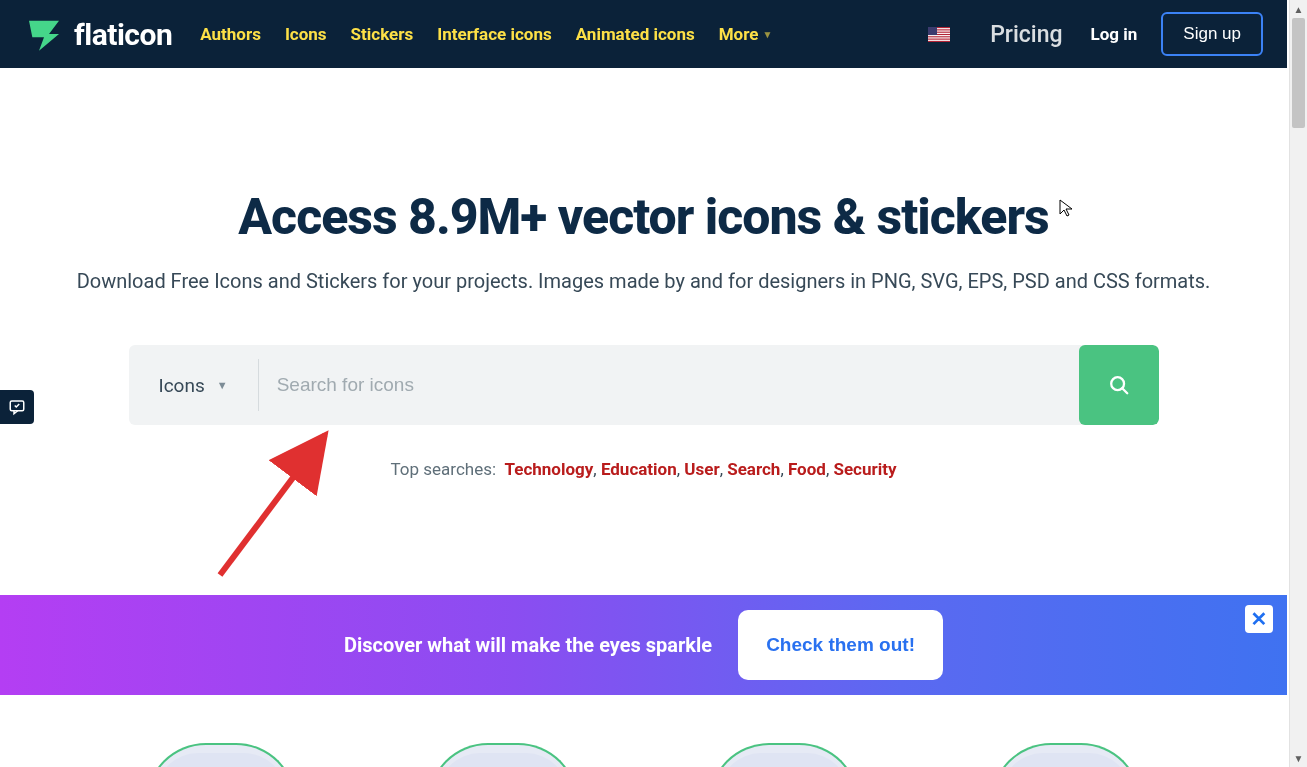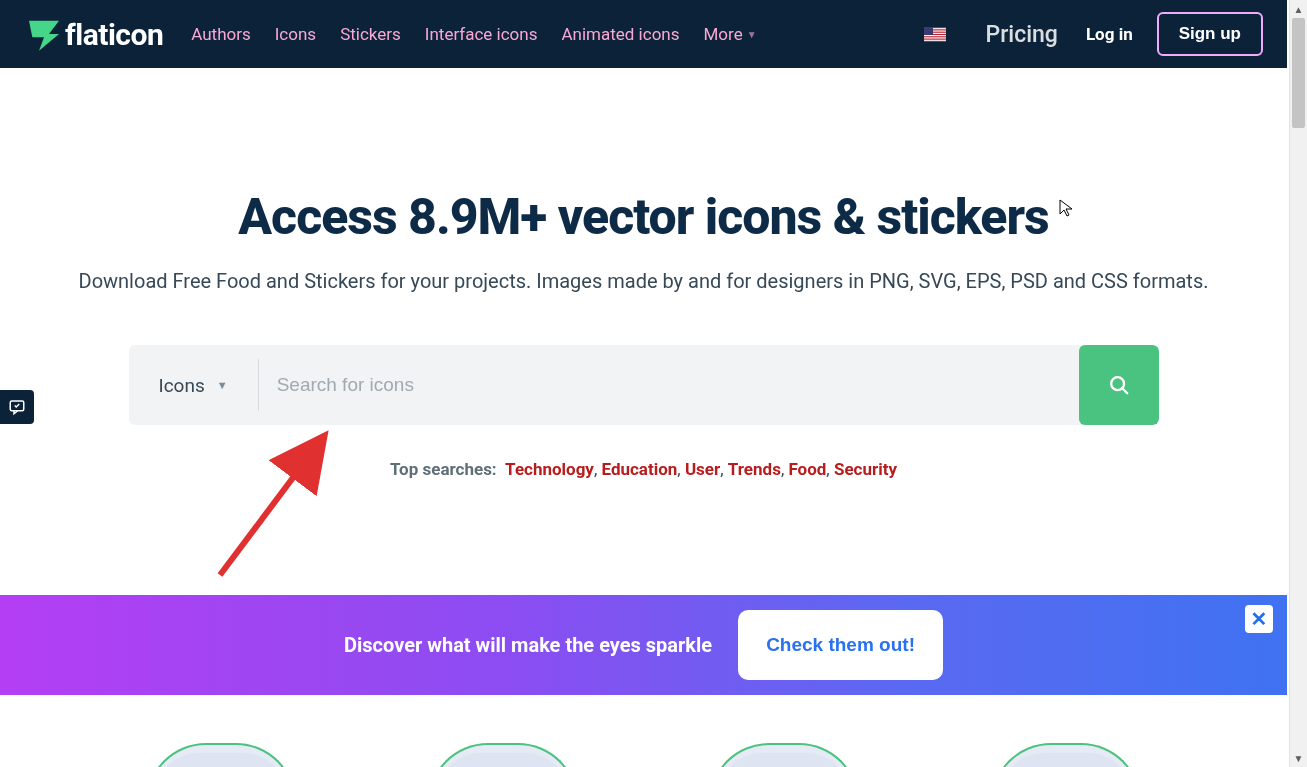--- a/index.html
+++ b/index.html
@@ -1,49 +1,49 @@
 <!DOCTYPE html>
 <html><head>
   <meta charset="utf-8">
   <style>
     * { margin: 0; padding: 0; box-sizing: border-box; }
     body { font-family: -apple-system, BlinkMacSystemFont, "Segoe UI", Roboto, Helvetica, Arial, sans-serif; background: #fff; overflow-x: hidden; }
     .viewport { width: 1287px; position: relative; }
 
     
     .header { background: #0b2239; height: 68px; display: flex; align-items: center; padding: 0 24px; }
-    .logo { display: flex; align-items: center; gap: 1px; margin-right: 28px; }
+    .logo { display: flex; align-items: center; gap: 10px; margin-right: 28px; }
     .logo-mark { width: 40px; height: 40px; }
     .logo-text { color: #fff; font-size: 30px; font-weight: 700; letter-spacing: -0.5px; }
     .nav { display: flex; gap: 24px; }
-    .nav a { color: #f9a8d4; text-decoration: none; font-size: 17px; font-weight: 400; }
+    .nav a { color: #fde047; text-decoration: none; font-size: 17px; font-weight: 700; }
     .nav .more { display: flex; align-items: center; gap: 4px; }
     .spacer { flex: 1; }
     .lang-flag { margin-right: 40px; display: flex; align-items: center; }
     .pricing { color: #fff; opacity: 0.85; font-size: 23px; font-weight: 500; margin-right: 28px; text-decoration: none; }
     .login { color: #fff; font-size: 17px; font-weight: 700; margin-right: 24px; text-decoration: none; }
-    .signup { color: #fff; font-size: 17px; font-weight: 700; border: 2px solid #f0abfc; border-radius: 6px; padding: 10px 20px; background: transparent; cursor: pointer; }
+    .signup { color: #fff; font-size: 17px; font-weight: 400; border: 2px solid #3b82f6; border-radius: 6px; padding: 10px 20px; background: transparent; cursor: pointer; }
 
     
     .hero { text-align: center; padding: 120px 60px 40px; }
     .hero h1 { font-size: 50px; font-weight: 800; color: #0d2a46; letter-spacing: -1px; }
     .hero p { font-size: 20px; color: #374957; margin-top: 20px; line-height: 1.55; }
 
     
     .search-wrap { width: 1030px; margin: 48px auto 0; display: flex; background: #f1f3f4; border-radius: 6px; overflow: hidden; height: 80px; }
     .search-type { display: flex; align-items: center; gap: 12px; padding: 0 30px; font-size: 19px; color: #374957; border-right: 1px solid #d6dbde; margin: 14px 0; cursor: pointer; }
     .search-type .caret { font-size: 11px; color: #7d8c96; }
     .search-input { flex: 1; border: none; background: transparent; font-size: 19px; padding: 0 18px; color: #374957; outline: none; }
     .search-input::placeholder { color: #a0aab0; }
     .search-btn { width: 80px; background: #4ac381; border: none; display: flex; align-items: center; justify-content: center; cursor: pointer; border-radius: 6px; }
     .search-btn svg { width: 22px; height: 22px; stroke: #fff; }
 
     
     .top-searches { text-align: center; margin-top: 34px; font-size: 17px; color: #374957; }
-    .top-searches .label { font-weight: 700; color: #5f6f79; }
+    .top-searches .label { font-weight: 400; color: #5f6f79; }
     .top-searches a { font-weight: 700; color: #b91c1c; text-decoration: none; }
     .top-searches .sep { color: #374957; }
 
     
     .promo { margin-top: 76px; height: 100px; background: linear-gradient(90deg, #b43ef3 0%, #8b4df1 40%, #5b69f1 70%, #3f72f1 100%); display: flex; align-items: center; justify-content: center; gap: 26px; position: relative; color: #fff; font-size: 20px; font-weight: 700; }
     .promo .freepik { font-weight: 400; }
     .promo .out { font-weight: 400; opacity: 0.85; }
     .promo .cta { background: #fff; color: #2971f0; border: none; border-radius: 10px; padding: 24px 28px; font-size: 19px; font-weight: 700; cursor: pointer; }
     .promo .close { position: absolute; right: 14px; top: 10px; width: 28px; height: 28px; background: #fff; color: #1f6ff1; border-radius: 4px; display: flex; align-items: center; justify-content: center; font-weight: 700; cursor: pointer; }
 
@@ -102,42 +102,42 @@
         <rect width="9" height="8" fill="#3c3b6e"></rect>
       </svg>
     </div>
     <a class="pricing">Pricing</a>
     <a class="login">Log in</a>
     <button class="signup">Sign up</button>
   </div>
 
   <div class="hero">
     <h1>Access 8.9M+ vector icons &amp; stickers</h1>
-    <p>Download Free Food and Stickers for your projects. Images made by and for designers in PNG, SVG, EPS, PSD and CSS formats.</p>
+    <p>Download Free Icons and Stickers for your projects. Images made by and for designers in PNG, SVG, EPS, PSD and CSS formats.</p>
 
     <div class="search-wrap">
       <div class="search-type">
         <span>Icons</span>
         <span class="caret">▼</span>
       </div>
       <input class="search-input" type="text" placeholder="Search for icons" style="">
       <button class="search-btn">
         <svg viewBox="0 0 24 24" fill="none" stroke-width="2.5" stroke-linecap="round">
           <circle cx="10.5" cy="10.5" r="7"></circle>
             <line x1="21" y1="21" x2="15.5" y2="15.5"></line>
         </svg>
       </button>
     </div>
 
     <div class="top-searches">
       <span class="label">Top searches:</span>&nbsp;
       <a>Technology</a><span class="sep">, </span>
       <a>Education</a><span class="sep">, </span>
       <a>User</a><span class="sep">, </span>
-      <a>Trends</a><span class="sep">, </span>
+      <a>Search</a><span class="sep">, </span>
       <a>Food</a><span class="sep">, </span>
       <a>Security</a>
     </div>
   </div>
 
   <div class="promo">
     <span>Discover what will make the eyes sparkle</span>
     <button class="cta">Check them out!</button>
     <div class="close">✕</div>
   </div>

